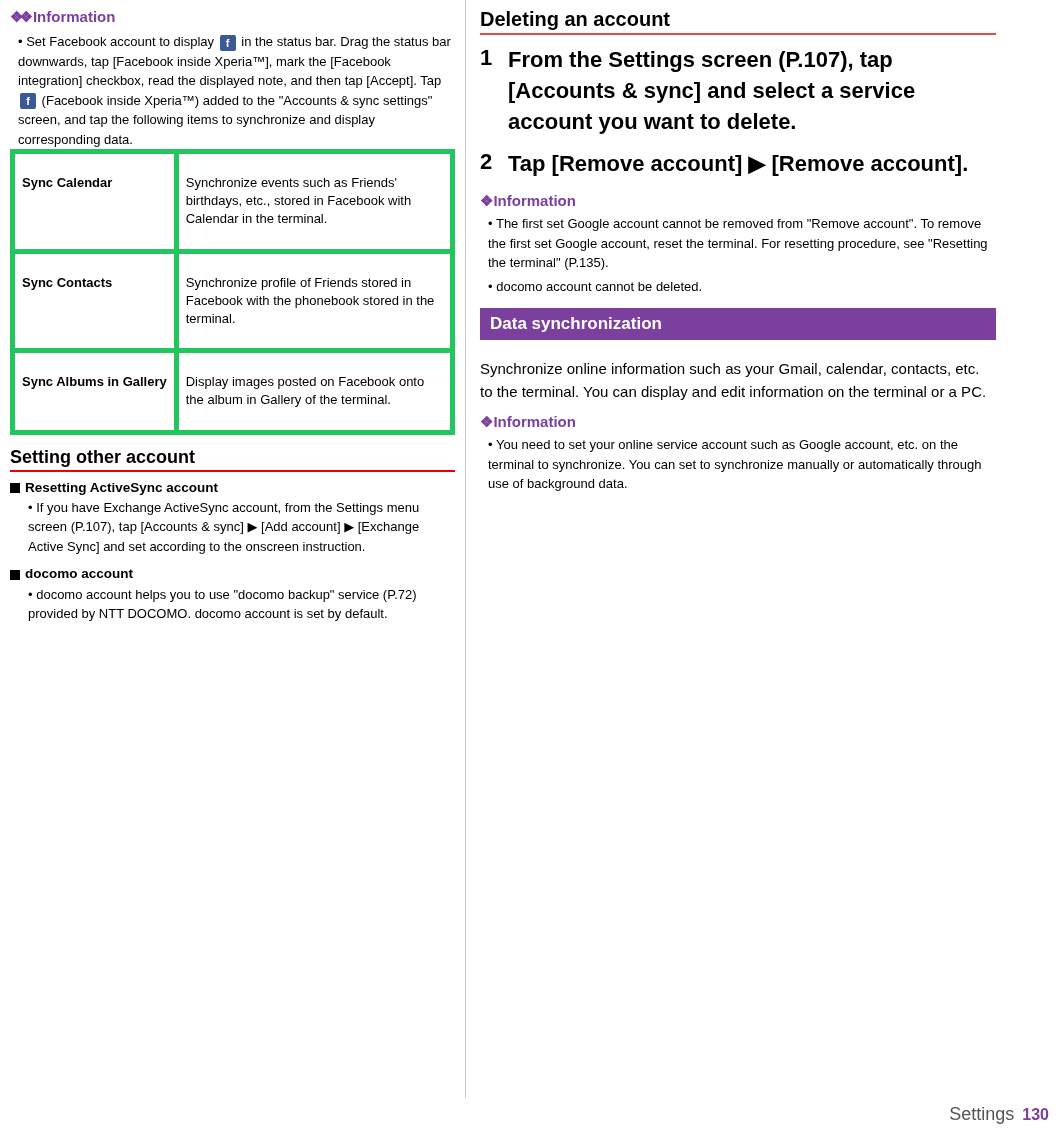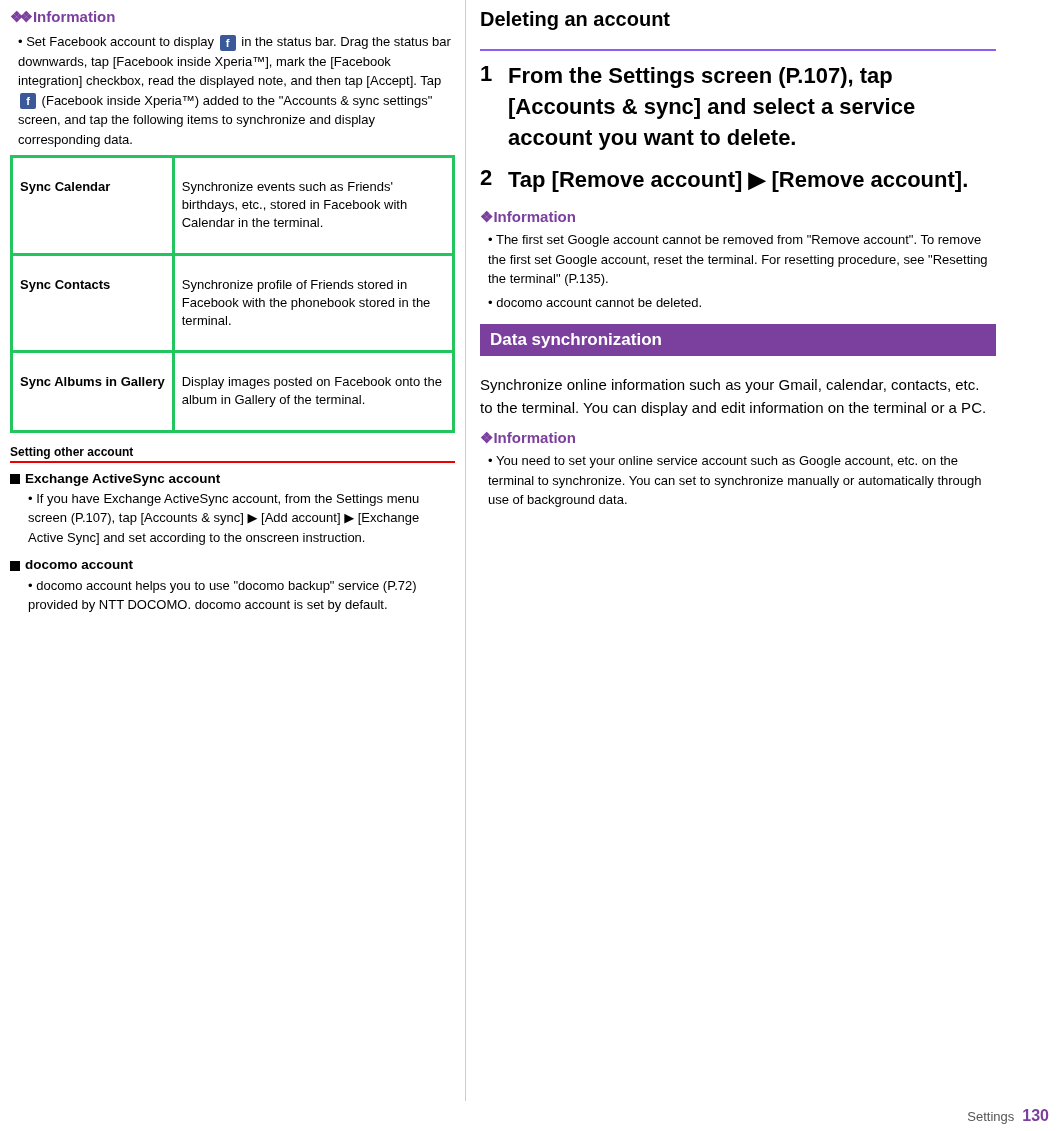--- a/index.html
+++ b/index.html
@@ -33,53 +33,52 @@
       font-size: 15px;
       font-weight: bold;
       margin-bottom: 6px;
     }
 
     
     .bullet-item {
       font-size: 13px;
       line-height: 1.5;
       margin-left: 8px;
-      margin-bottom: 6px;
     }
     .bullet-item::before {
       content: "• ";
     }
 
     
     .sync-table {
       width: 100%;
       border-collapse: collapse;
       margin-bottom: 12px;
       font-size: 13px;
     }
     .sync-table td {
-      border: 3px solid #22c55e;
+      border: 5px solid #22c55e;
       padding: 20px 7px;
       vertical-align: top;
       line-height: 1.4;
     }
     .sync-table td:first-child {
       font-weight: bold;
       width: 130px;
       white-space: nowrap;
     }
 
     
     .section-title-bar {
       border-bottom: 2px solid #e00;
       margin-bottom: 6px;
       padding-bottom: 2px;
     }
     .section-title-bar h2 {
-      font-size: 12px;
+      font-size: 18px;
       font-weight: bold;
       color: #000;
     }
 
     
     .square-bullet {
       font-size: 13px;
       line-height: 1.5;
       margin-bottom: 8px;
     }
@@ -99,23 +98,23 @@
       margin-left: 18px;
       font-size: 13px;
       line-height: 1.5;
     }
     .sub-bullet::before {
       content: "• ";
     }
 
     
     .right-section-title {
-      border-bottom: 2px solid #8b5cf6;
+      border-bottom: 2px solid #ef4444;
       margin-bottom: 10px;
-      padding-bottom: 18px;
+      padding-bottom: 2px;
     }
     .right-section-title h2 {
       font-size: 20px;
       font-weight: bold;
       color: #000;
     }
 
     
     .step {
       display: flex;
@@ -173,21 +172,21 @@
 
     
     .footer {
       display: flex;
       justify-content: flex-end;
       align-items: center;
       padding: 6px 14px;
       border-top: none;
     }
     .footer-text {
-      font-size: 13px;
+      font-size: 18px;
       color: #555;
       margin-right: 8px;
     }
     .footer-number {
       font-size: 16px;
       font-weight: bold;
       color: #7B3F9E;
       text-align: right;
     }
 
@@ -239,21 +238,21 @@
         </tbody>
       </table>
     </div>
 
     <div class="section-title-bar">
       <h2>Setting other account</h2>
     </div>
 
     <div class="square-bullet">
       <div class="square-bullet-title">
-        <span class="square-icon"></span><span>Exchange ActiveSync account</span>
+        <span class="square-icon"></span><span>Resetting ActiveSync account</span>
       </div>
       <div class="sub-bullet">If you have Exchange ActiveSync account, from the Settings menu screen (P.107), tap [Accounts &amp; sync] ▶ [Add account] ▶ [Exchange Active Sync] and set according to the onscreen instruction.</div>
     </div>
 
     <div class="square-bullet">
       <div class="square-bullet-title">
         <span class="square-icon"></span><span>docomo account</span>
       </div>
       <div class="sub-bullet">docomo account helps you to use "docomo backup" service (P.72) provided by NTT DOCOMO. docomo account is set by default.</div>
     </div>

